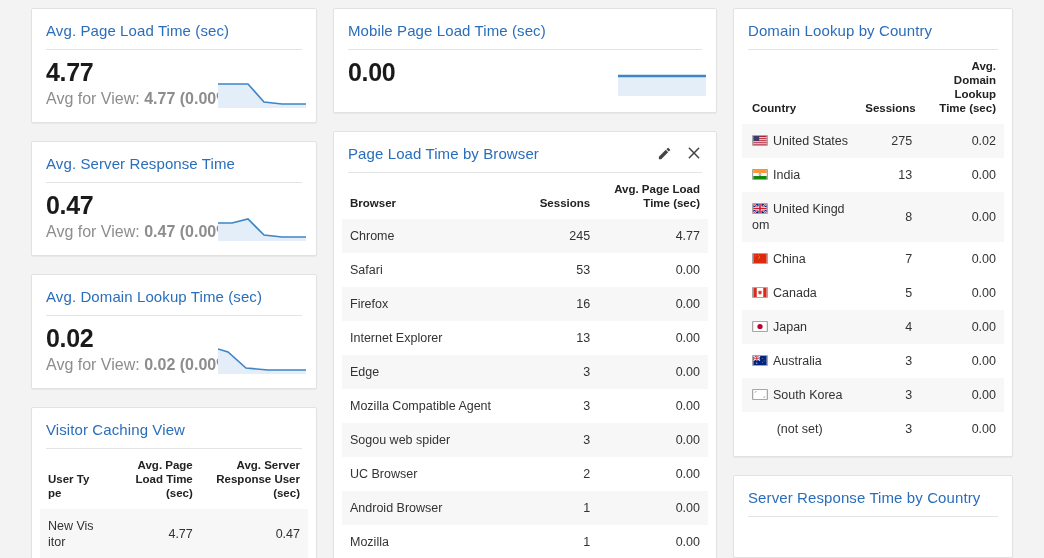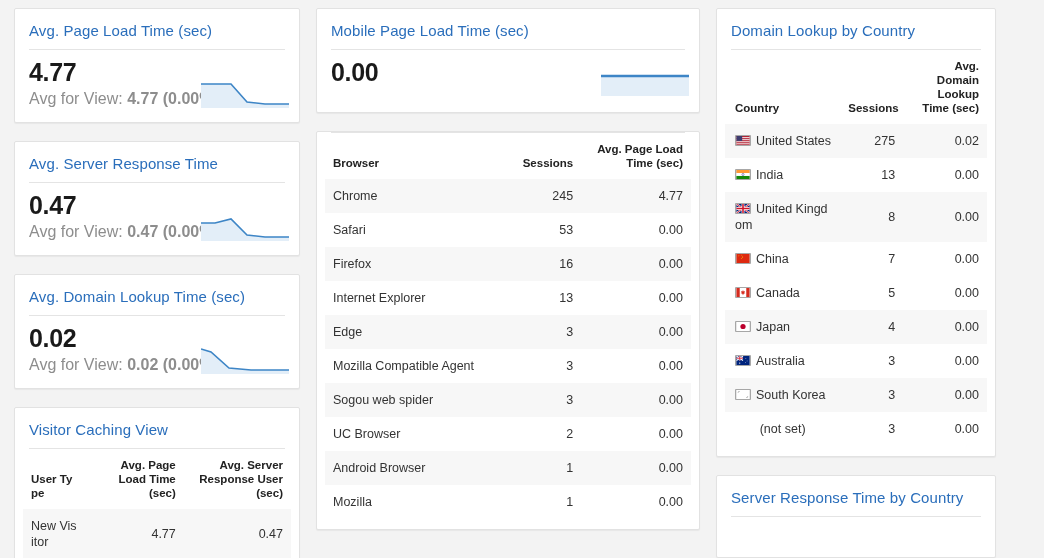--- a/index.html
+++ b/index.html
@@ -9,20 +9,21 @@
     font-family: "Liberation Sans", sans-serif;
     overflow: hidden;
   }
   .board {
     position: relative;
     width: 1044px; height: 558px;
     padding: 8px 14px;
     display: flex;
     gap: 16px;
     align-items: flex-start;
+    justify-content: center;
   }
   .col-left  { width: 286px; flex: 0 0 286px; display: flex; flex-direction: column; gap: 18px; }
   .col-mid   { width: 384px; flex: 0 0 384px; display: flex; flex-direction: column; gap: 18px; }
   .col-right { width: 280px; flex: 0 0 280px; display: flex; flex-direction: column; gap: 18px; }
 
   .card {
     background: #fff;
     border: 1px solid #e2e2e2;
     border-radius: 2px;
     box-shadow: 0 1px 1px rgba(0,0,0,.05);
@@ -249,20 +250,36 @@
         <div class="spark">
           <svg viewBox="0 0 88 30" preserveAspectRatio="none" width="88" height="30">
             <polygon fill="#e3eef8" points="0,6 88,6 88,26 0,26"></polygon>
             <polyline fill="none" stroke="#3d85c6" stroke-width="2.6" points="0,6 88,6"></polyline>
           </svg>
         </div>
       </div>
     </div>
 
     <div class="card">
+      <div class="card-head">
+        <div class="card-title">Page Load Time by Browser</div>
+        <div class="card-actions">
+          <span class="icon-btn" title="edit">
+            <svg width="15" height="15" viewBox="0 0 24 24" fill="#444">
+              <path d="M3 17.25V21h3.75L17.81 9.94l-3.75-3.75L3 17.25zM20.71 7.04a1 1 0 0 0 0-1.41l-2.34-2.34a1 1 0 0 0-1.41 0l-1.83 1.83 3.75 3.75 1.83-1.83z"></path>
+            </svg>
+          </span>
+          <span class="icon-btn" title="close">
+            <svg width="14" height="14" viewBox="0 0 24 24" fill="none" stroke="#444" stroke-width="2.6" stroke-linecap="round">
+              <line x1="4" y1="4" x2="20" y2="20"></line>
+              <line x1="20" y1="4" x2="4" y2="20"></line>
+            </svg>
+          </span>
+        </div>
+      </div>
       <div class="hr"></div>
       <div class="tbl-wrap">
         <table class="dt t-browser">
           <colgroup>
               <col class="c1">
               <col class="c2">
               <col class="c3">
             </colgroup>
           <thead>
             <tr>

